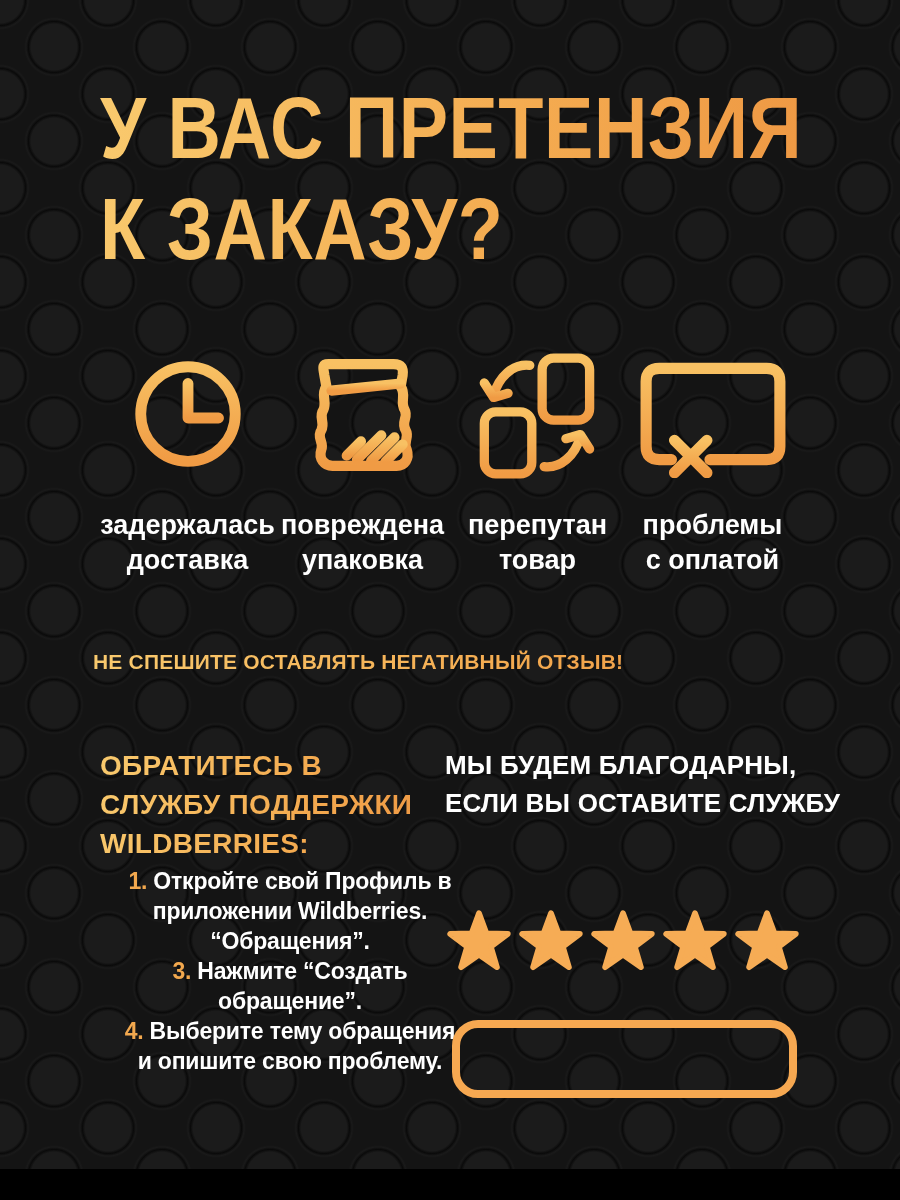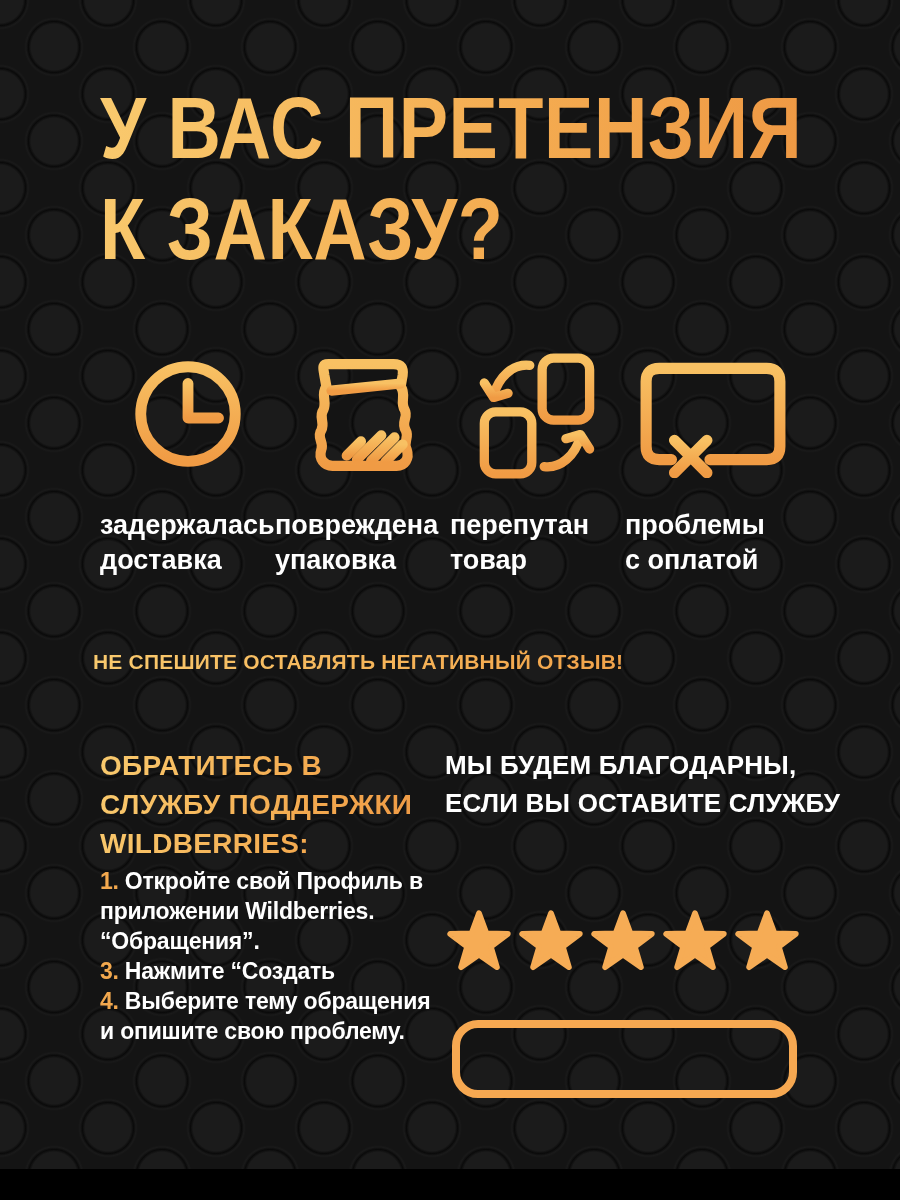--- a/index.html
+++ b/index.html
@@ -22,35 +22,35 @@
     font-size:74px;line-height:85px;font-weight:bold;letter-spacing:0.5px;
     transform:scaleY(1.18);transform-origin:left top;white-space:nowrap;
   }
   .icons-row{
     position:absolute;top:350px;left:100px;width:700px;height:132px;
     display:grid;grid-template-columns:repeat(4,1fr);justify-items:center;align-items:center;
   }
   .labels-row{
     position:absolute;top:508px;left:100px;width:700px;
     display:grid;grid-template-columns:repeat(4,1fr);
-    text-align:left;color:#ffffff;font-weight:bold;font-size:27px;line-height:35px;
+    text-align:center;color:#ffffff;font-weight:bold;font-size:27px;line-height:35px;
   }
   .labels-row span{display:block;}
   .warning{
     position:absolute;top:650px;left:93px;width:760px;
     font-size:21px;font-weight:bold;white-space:nowrap;letter-spacing:0.2px;
   }
   .support-heading{
     position:absolute;top:746px;left:100px;width:360px;
     font-size:28px;line-height:39px;font-weight:bold;letter-spacing:0.3px;
   }
   .support-heading span{display:block;}
   .steps{
     position:absolute;top:866px;left:100px;width:380px;
-    color:#ffffff;font-size:23px;line-height:30px;font-weight:bold;letter-spacing:-0.2px;
+    color:#ffffff;font-size:23px;line-height:30px;font-weight:bold;letter-spacing:-0.2px;text-align:center;
   }
   .step-line{display:block;}
   .step-num{color:#f2a84e;margin-right:6px;}
   .thanks{
     position:absolute;top:746px;left:445px;width:400px;
     color:#ffffff;font-size:26px;line-height:38px;font-weight:bold;letter-spacing:0.2px;
   }
   .thanks span{display:block;}
   .stars-row{
     position:absolute;top:906px;left:447px;width:352px;height:68px;
@@ -173,20 +173,21 @@
   <div class="steps">
       <div>
         <div class="step-line"><span class="step-num">1.</span>Откройте свой Профиль в</div>
         <div class="step-line">приложении Wildberries.</div>
       </div>
       <div>
         <div class="step-line">“Обращения”.</div>
       </div>
       <div>
         <div class="step-line"><span class="step-num">3.</span>Нажмите “Создать</div>
+        <div class="step-line">обращение”.</div>
       </div>
       <div>
         <div class="step-line"><span class="step-num">4.</span>Выберите тему обращения</div>
         <div class="step-line">и опишите свою проблему.</div>
       </div>
     </div>
 
   <div class="thanks">
     <span>МЫ БУДЕМ БЛАГОДАРНЫ,</span>
     <span>ЕСЛИ ВЫ ОСТАВИТЕ СЛУЖБУ</span>

